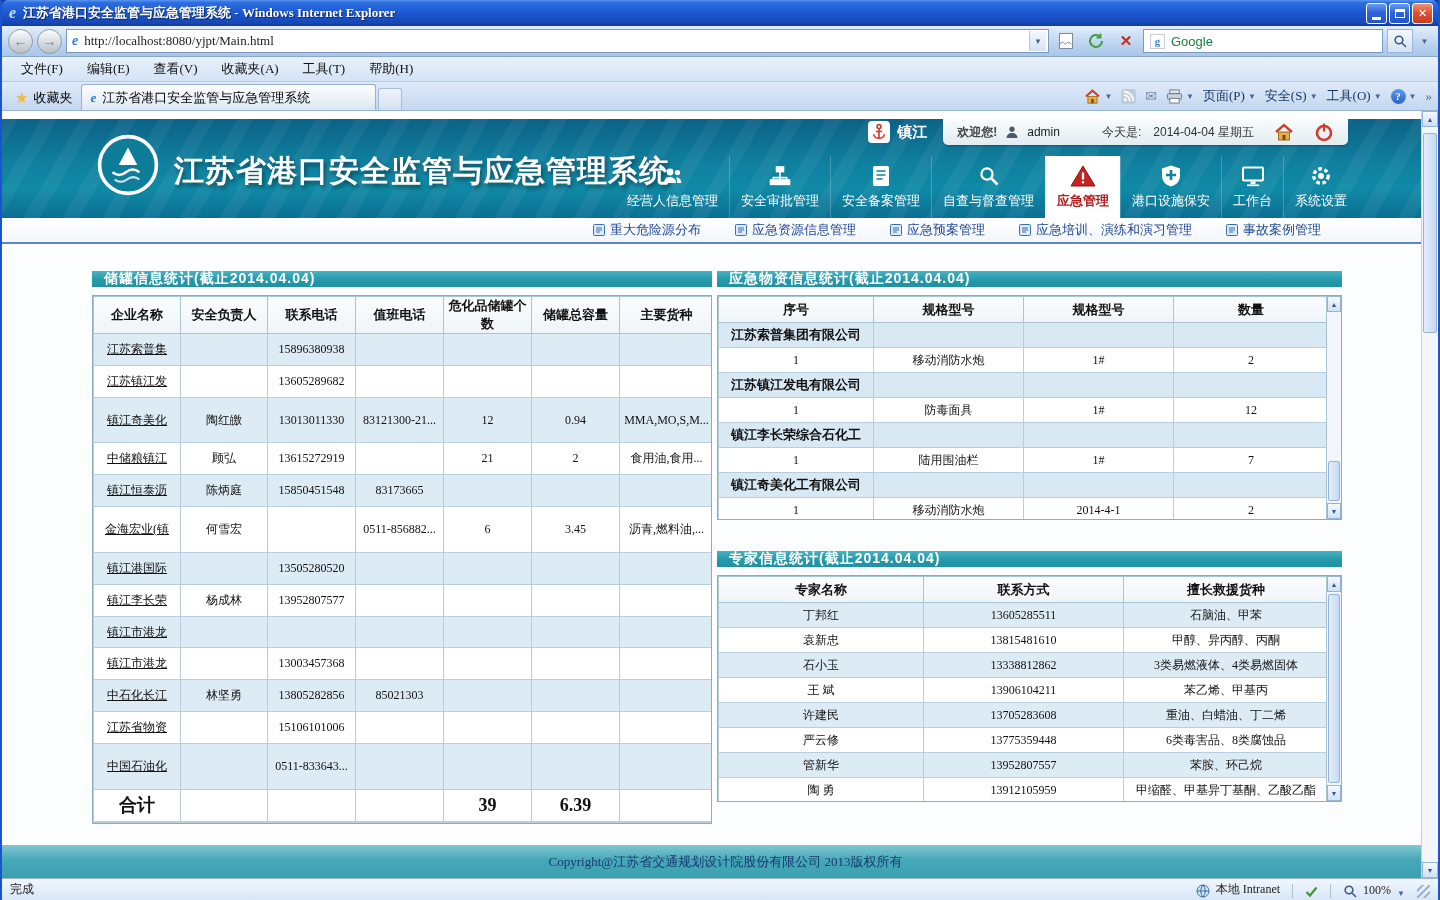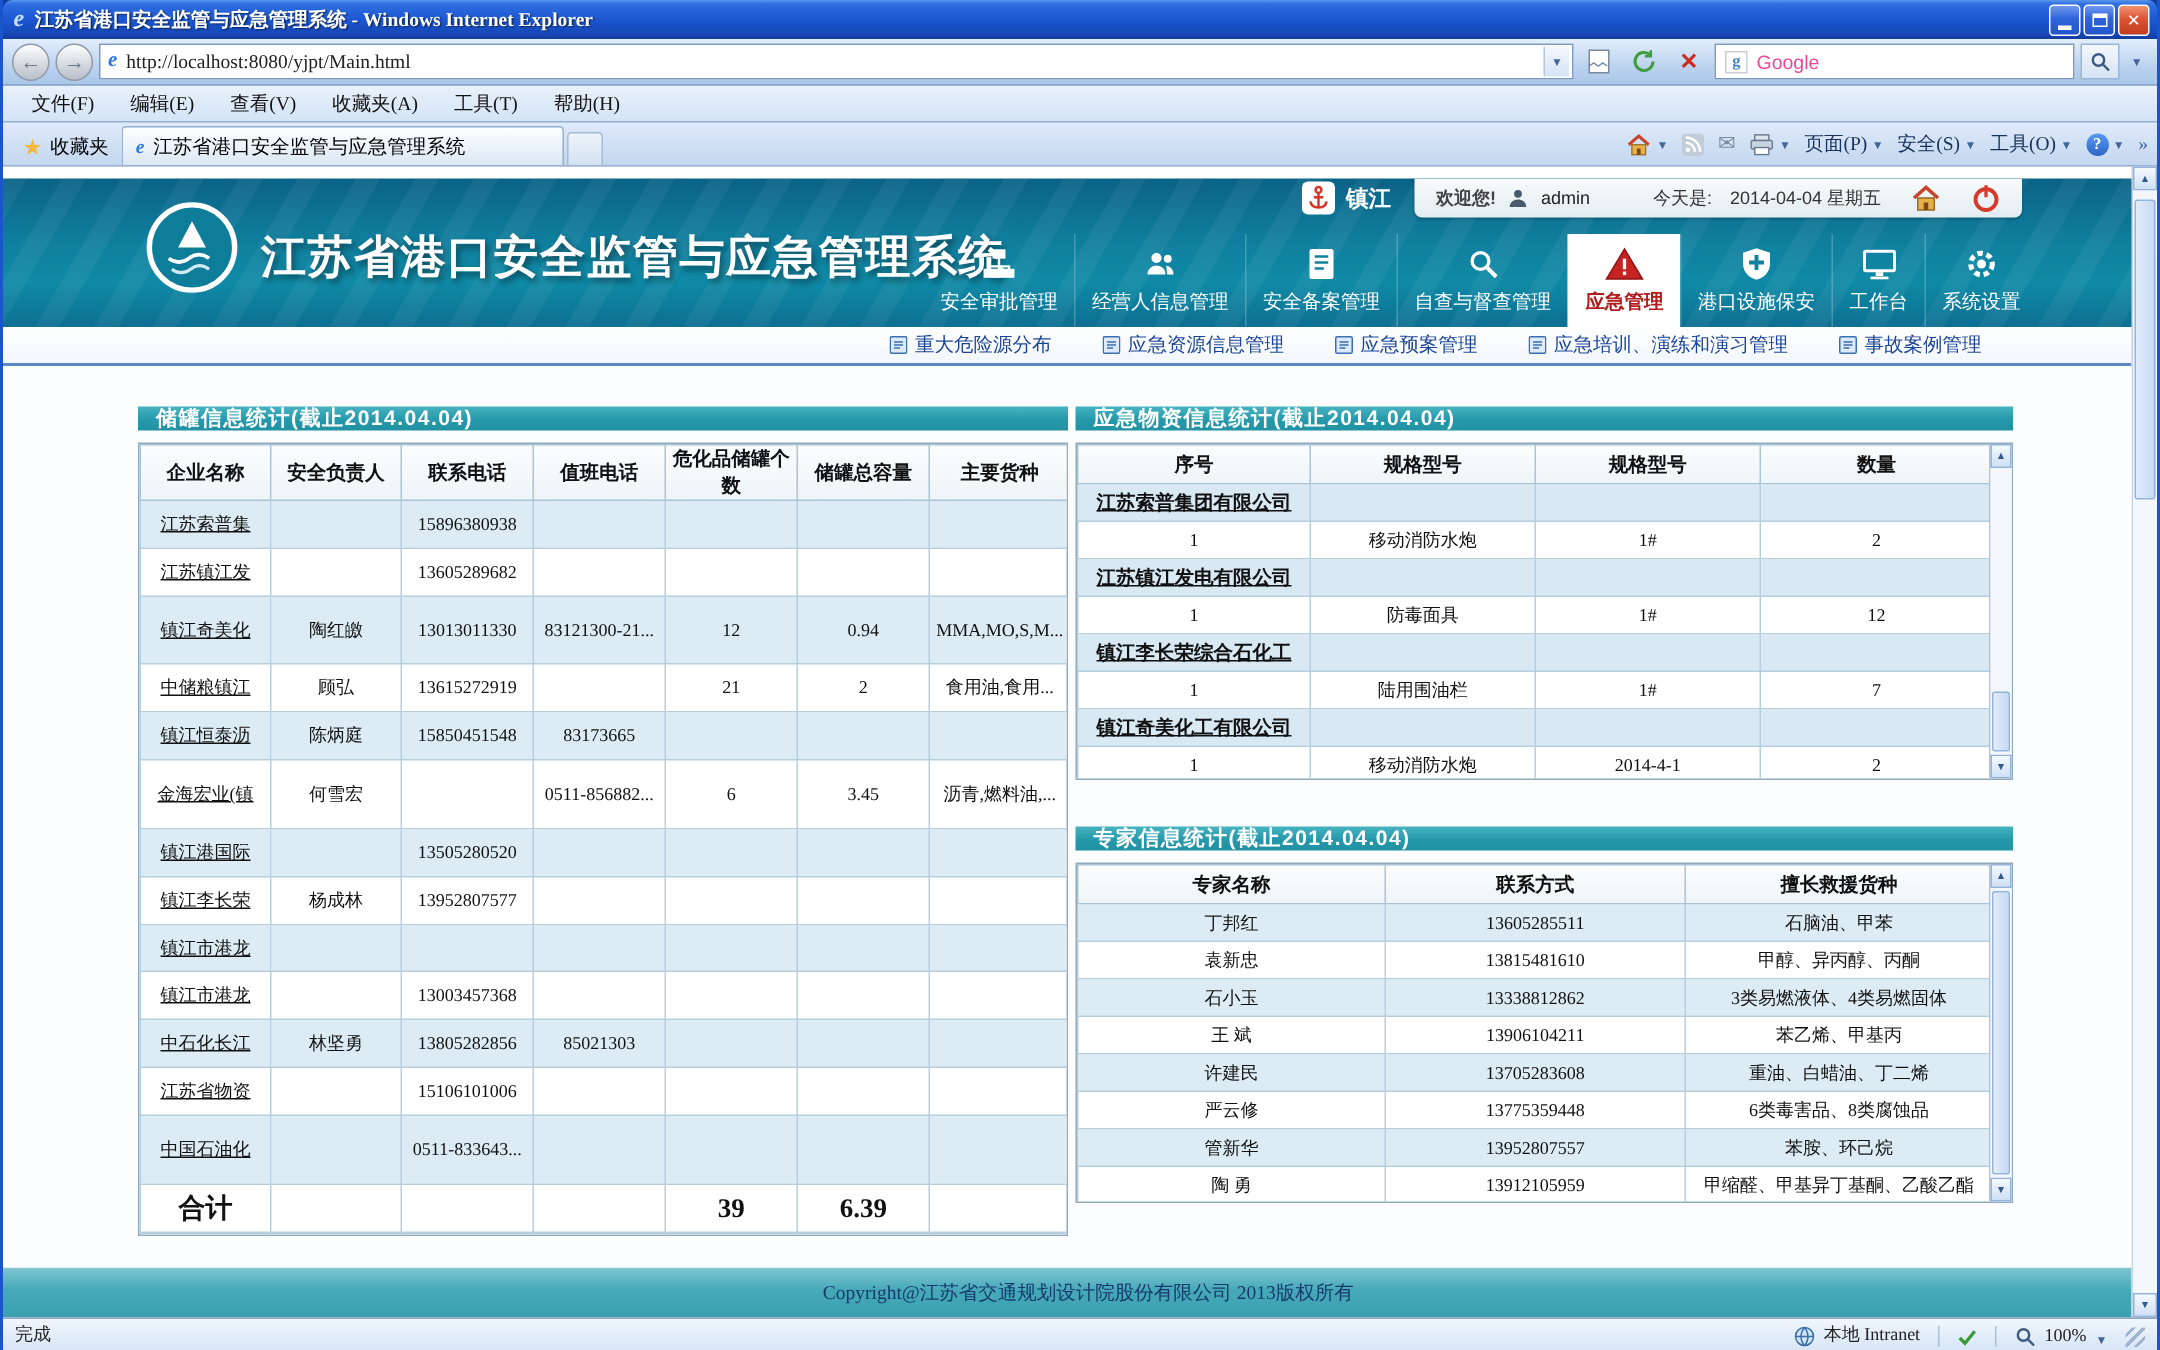--- a/index.html
+++ b/index.html
@@ -22,21 +22,21 @@
   .addressbar{flex:0 0 31px;background:linear-gradient(180deg,#e3eefb,#bcd3ef 60%,#aac6e8);display:flex;align-items:center;padding:0 6px;gap:4px;border-bottom:1px solid #8aa8cc;}
   .nav-circle{width:25px;height:25px;border-radius:50%;background:linear-gradient(180deg,#fdfdfd,#d2d7de 60%,#b9c0ca);border:1px solid #8f9aa8;color:#6f7a88;display:flex;align-items:center;justify-content:center;font-size:14px;cursor:pointer;}
   .addr-field{flex:1;height:24px;background:#fff;border:1px solid #7c99c0;display:flex;align-items:center;padding:0 2px 0 5px;}
   .addr-field .ie-e{color:#2a7ae0;font-size:14px;}
   .addr-url{font-family:"Liberation Serif",serif;font-size:13px;color:#222;flex:1;margin-left:6px;white-space:nowrap;overflow:hidden;}
   .addr-drop{width:17px;height:20px;background:linear-gradient(#f4f8fd,#d5e3f4);border-left:1px solid #b4c8de;color:#44679a;font-size:8px;display:flex;align-items:center;justify-content:center;cursor:pointer;}
   .mini-btn{width:26px;height:26px;display:flex;align-items:center;justify-content:center;border-radius:3px;cursor:pointer;}
   .stop-x{color:#cc2a1a;font-weight:bold;font-size:15px;}
   .search-field{width:240px;height:24px;background:#fff;border:1px solid #7c99c0;display:flex;align-items:center;padding:0 6px;gap:6px;cursor:text;}
   .g-logo{width:15px;height:15px;border:1px solid #c9ced6;display:flex;align-items:center;justify-content:center;font:bold 11px "Liberation Serif",serif;color:#4285c8;background:#fff;}
-  .search-text{color:#ec4899;font-size:13px;}
+  .search-text{color:#15803d;font-size:13px;}
   .search-btn{width:26px;height:24px;background:linear-gradient(#f4f8fd,#d5e3f4);border:1px solid #9cb6d8;display:flex;align-items:center;justify-content:center;cursor:pointer;}
   .search-drop{width:15px;height:24px;color:#44679a;font-size:8px;display:flex;align-items:center;justify-content:center;cursor:pointer;}
 
   
   .menubar{flex:0 0 25px;background:linear-gradient(180deg,#e9f1fb,#d3e3f6);display:flex;align-items:center;padding-left:8px;gap:2px;border-bottom:1px solid #b7cbe2;font-family:"Liberation Serif",serif;font-size:13px;color:#111;}
   .menu-item{padding:3px 11px;cursor:pointer;}
 
   
   .favbar{flex:0 0 28px;background:linear-gradient(180deg,#dfeafa,#c3d7ef);display:flex;align-items:flex-end;padding:0 4px;border-bottom:1px solid #98b1d1;}
   .fav-btn{display:flex;align-items:center;gap:5px;height:24px;padding:0 9px;font-size:13px;font-family:"Liberation Serif",serif;cursor:pointer;}
@@ -92,21 +92,21 @@
   .panel-tank .table-box{height:529px;}
   .panel-supplies .table-box{height:225px;}
   .panel-experts .table-box{height:227px;}
   .tbl-wrap{flex:1;overflow:hidden;}
   table.data-table{width:100%;height:100%;border-collapse:collapse;table-layout:fixed;font-family:"Liberation Serif",serif;font-size:12px;color:#111;}
   .data-table th{background:linear-gradient(180deg,#fbfdfe,#eef4f8);border:1px solid #aac4d6;font-size:13px;height:26px;font-weight:bold;overflow:hidden;}
   .data-table td{border:1px solid #b6cfdf;text-align:center;height:25px;overflow:hidden;word-break:break-all;line-height:1.25;padding:0 2px;}
   tr.alt td{background:#dcebf4;}
   tr.tall td{height:36px;}
   tr.total td{font-weight:bold;font-size:18px;}
-  tr.company td{background:#d8e9f4;font-weight:bold;font-size:13px;white-space:nowrap;text-decoration:underline;}
+  tr.company td{background:#d8e9f4;font-weight:bold;font-size:13px;white-space:nowrap;}
   td.cell-link{text-decoration:underline;cursor:pointer;}
   tbody.filler td{background:#fff;height:auto;}
 
   
   .tbl-scroll{flex:0 0 15px;display:flex;flex-direction:column;border-left:1px solid #aac4d6;background:#eef3fa;}
   .v-scrollbar{flex:0 0 17px;display:flex;flex-direction:column;background:#eef3fa;border-left:1px solid #c3d2e2;}
   .sb-btn{flex:0 0 16px;background:linear-gradient(180deg,#f4f9ff,#cfe0f5);border:1px solid #96b4da;color:#39588c;font-size:7px;display:flex;align-items:center;justify-content:center;cursor:pointer;}
   .sb-track{flex:1;position:relative;background:#f3f7fc;cursor:pointer;}
   .sb-thumb{position:absolute;left:1px;right:1px;background:linear-gradient(90deg,#e3edfb,#c6d9f3);border:1px solid #96b4da;border-radius:2px;cursor:grab;}
 
@@ -283,40 +283,40 @@
                   <circle cx="10" cy="11" r="7" fill="none" stroke="#d43b2a" stroke-width="2.6"></circle>
                   <rect x="8.9" y="1.5" width="2.2" height="8" fill="#d43b2a"></rect>
                 </svg>
             </span>
           </div>
         </div>
 
         <div class="nav">
           <div class="nav-item">
             <span class="nav-ic">
+              <svg width="24" height="24" viewBox="0 0 24 24" fill="#fff">
+                  <circle cx="9" cy="8" r="3.4"></circle>
+                  <path d="M3 19c0-3.6 2.7-6 6-6s6 2.4 6 6z"></path>
+                  <circle cx="16.5" cy="8.5" r="2.6"></circle>
+                  <path d="M15.5 13.2c2.9.4 4.8 2.5 4.8 5.8h-4.2z"></path>
+                </svg>
+            </span>
+            <span class="nav-lbl">经营人信息管理</span>
+          </div>
+          <div class="nav-item">
+            <span class="nav-ic">
               <svg width="24" height="24" viewBox="0 0 24 24" fill="none" stroke="#fff" stroke-width="1.6">
                   <rect x="8.5" y="3" width="7" height="4.6" fill="#fff"></rect>
                   <rect x="2.5" y="16" width="5.6" height="4.4" fill="#fff"></rect>
                   <rect x="9.2" y="16" width="5.6" height="4.4" fill="#fff"></rect>
                   <rect x="15.9" y="16" width="5.6" height="4.4" fill="#fff"></rect>
                   <path d="M12 7.6v4M5.3 16v-2.4h13.4V16M12 11.6V16"></path>
                 </svg>
             </span>
             <span class="nav-lbl">安全审批管理</span>
-          </div>
-          <div class="nav-item">
-            <span class="nav-ic">
-              <svg width="24" height="24" viewBox="0 0 24 24" fill="#fff">
-                  <circle cx="9" cy="8" r="3.4"></circle>
-                  <path d="M3 19c0-3.6 2.7-6 6-6s6 2.4 6 6z"></path>
-                  <circle cx="16.5" cy="8.5" r="2.6"></circle>
-                  <path d="M15.5 13.2c2.9.4 4.8 2.5 4.8 5.8h-4.2z"></path>
-                </svg>
-            </span>
-            <span class="nav-lbl">经营人信息管理</span>
           </div>
           <div class="nav-item">
             <span class="nav-ic">
               <svg width="22" height="24" viewBox="0 0 22 24">
                   <rect x="3" y="2" width="16" height="20" rx="1.5" fill="#fff"></rect>
                   <path d="M6.5 7h9M6.5 11h9M6.5 15h6" stroke="#0f82a0" stroke-width="1.6"></path>
                 </svg>
             </span>
             <span class="nav-lbl">安全备案管理</span>
           </div>

